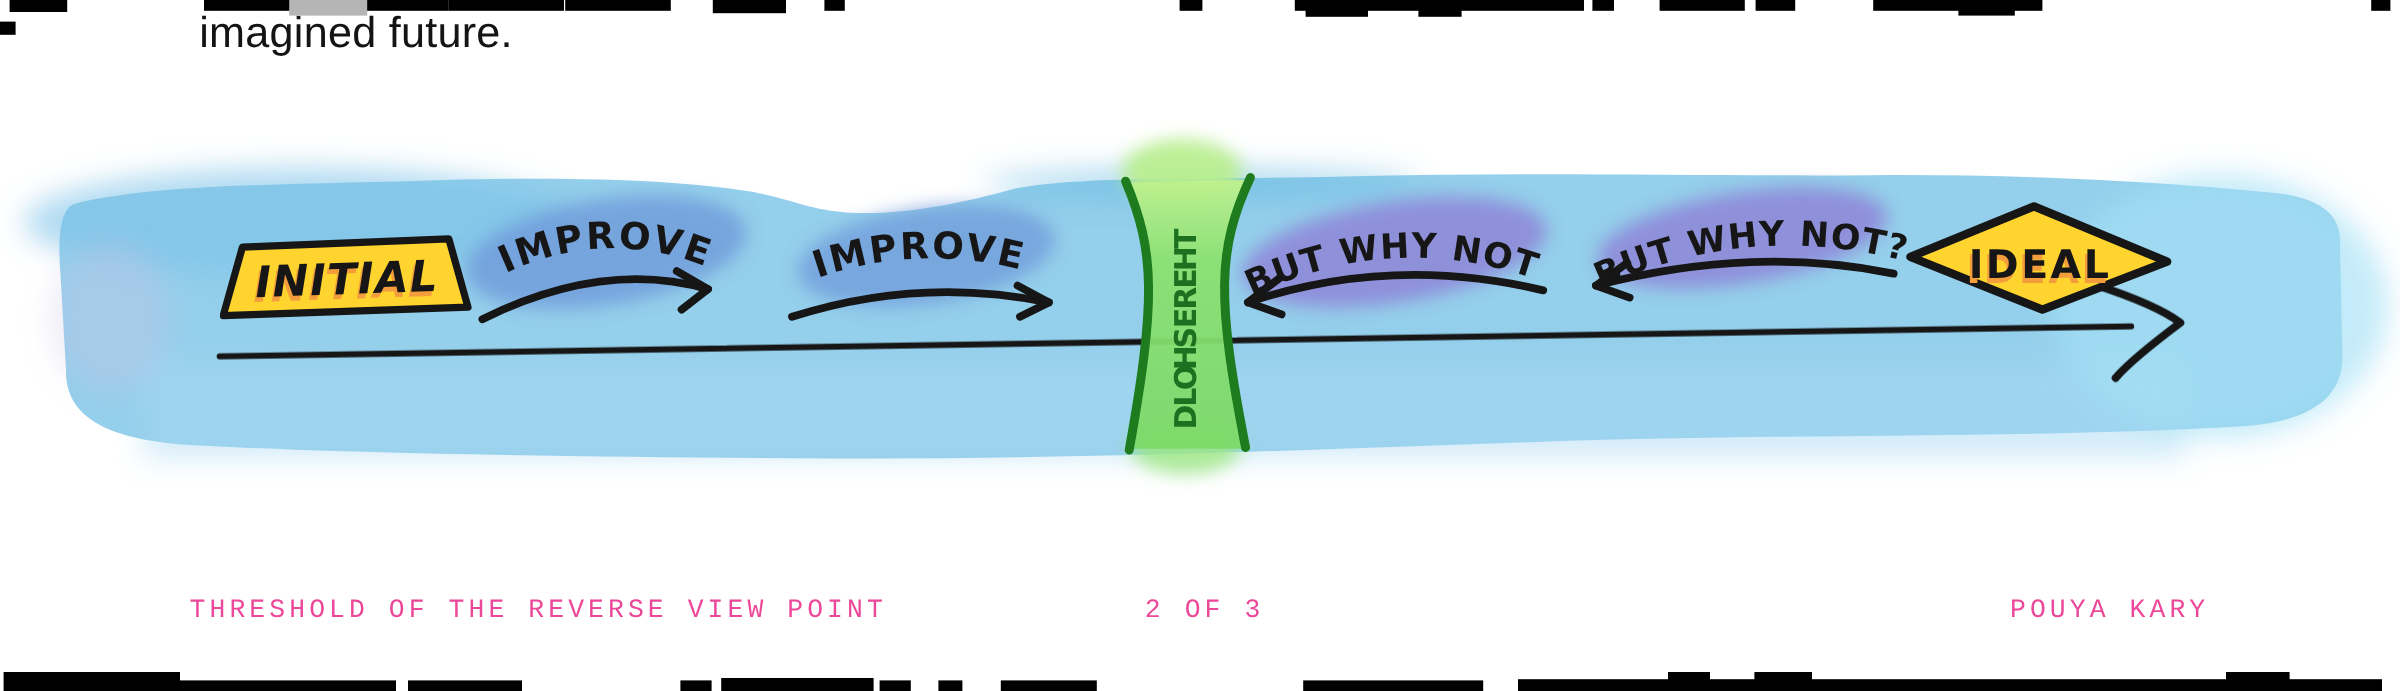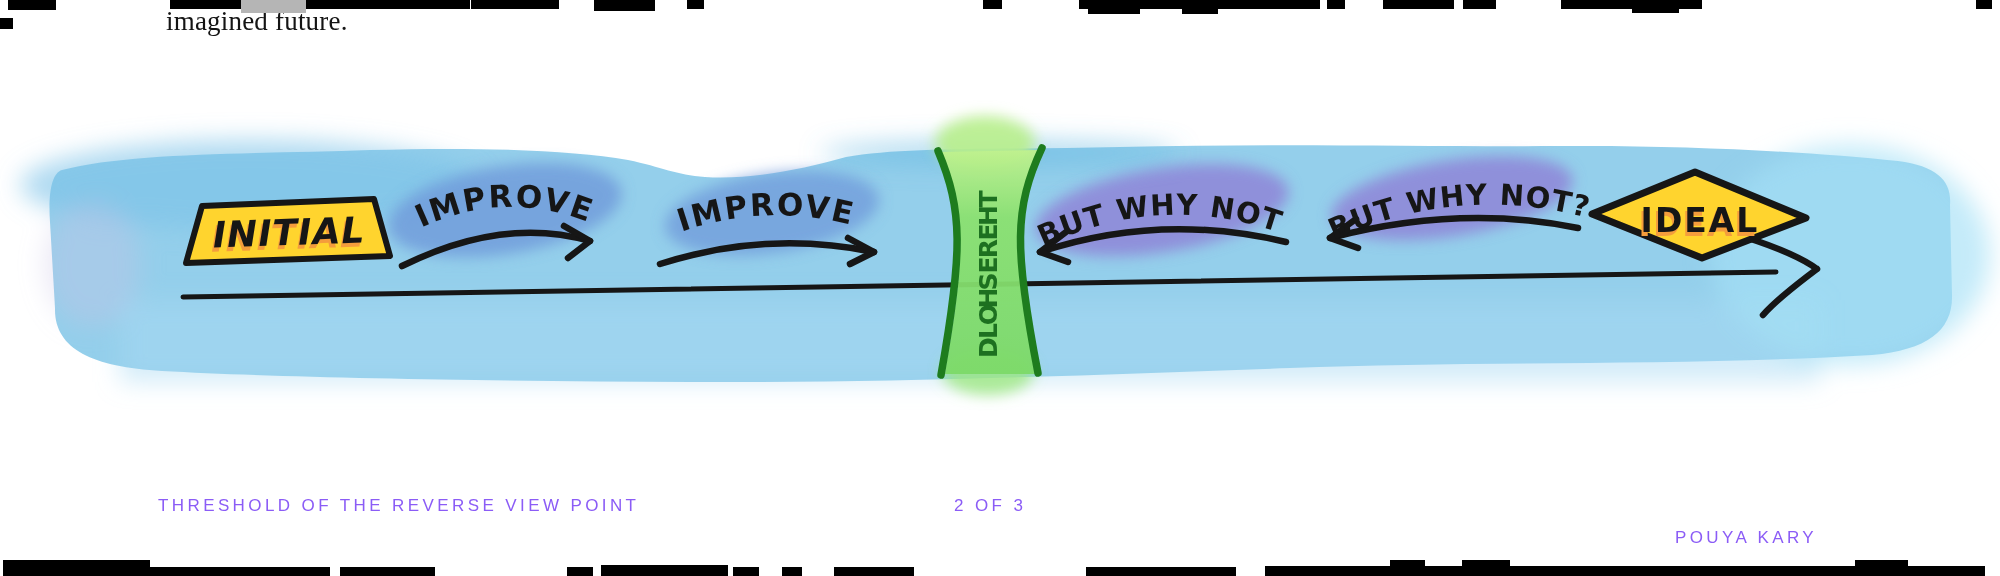--- a/index.html
+++ b/index.html
@@ -1,24 +1,24 @@
 <!DOCTYPE html>
 <html><head>
 <meta charset="utf-8">
 <style>
   html,body{margin:0;padding:0;background:#ffffff;}
   body{width:2000px;height:576px;position:relative;overflow:hidden;
        font-family:"Liberation Sans",sans-serif;}
-  .ctx-text{position:absolute;left:166px;top:6px;font-family:Liberation Serif, serif;
-            font-size:27px;color:#141414;letter-spacing:.2px;}
-  .footer-text{position:absolute;top:496px;color:#8b5cf6;font-size:17px;
-               letter-spacing:3.4px;font-family:Liberation Sans, sans-serif;white-space:nowrap;}
+  .ctx-text{position:absolute;left:166px;top:6px;font-family:Liberation Sans, sans-serif;
+            font-size:36px;color:#141414;letter-spacing:.2px;}
+  .footer-text{position:absolute;top:496px;color:#ec4899;font-size:22px;
+               letter-spacing:3.4px;font-family:Liberation Mono, monospace;white-space:nowrap;}
   .footer-title{left:158px;}
   .footer-page{left:954px;}
-  .footer-author{left:1675px;margin-top:32px;}
+  .footer-author{left:1675px;}
   svg{position:absolute;left:0;top:0;}
   .ink{stroke:#161616;stroke-linecap:round;stroke-linejoin:round;fill:none;}
   .shaft{stroke-width:5;}
   .arcarrow{stroke-width:6.5;}
   .head{stroke-width:6.5;}
   .arctext{font:bold 31px "DejaVu Sans",sans-serif;fill:#161616;letter-spacing:2px;}
   .arctext.small{font-size:29px;letter-spacing:1px;}
   .nodetext{font:bold 36px "DejaVu Sans",sans-serif;font-style:oblique;letter-spacing:1px;
             text-anchor:middle;fill:#161616;}
   .nodetext.shadow{fill:#f49d3c;}

